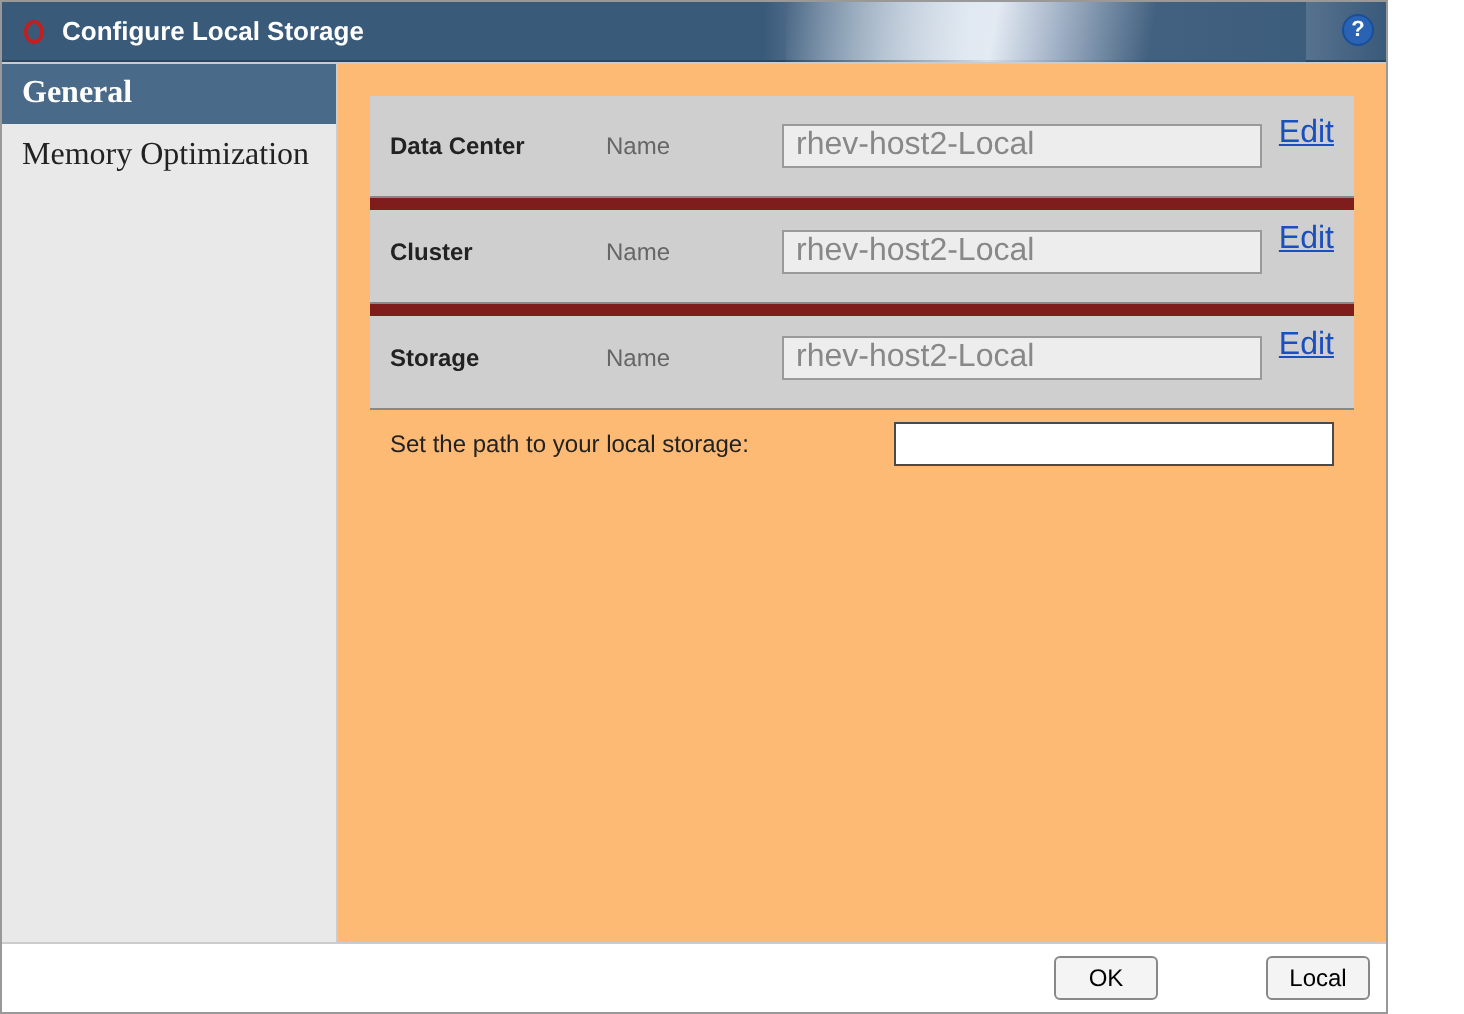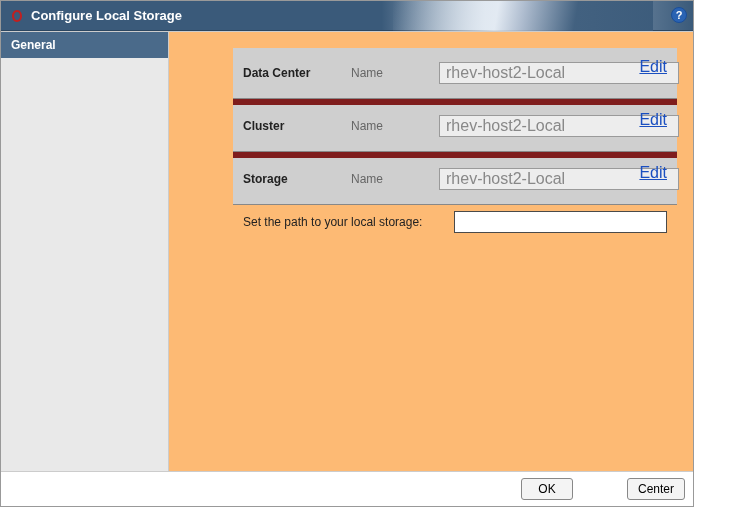--- a/index.html
+++ b/index.html
@@ -62,36 +62,36 @@
     min-height: 0;
   }
   .sidebar {
     width: 168px;
     background: #e9e9e9;
     border-right: 1px solid #ccc;
     padding-top: 0;
   }
   .sidebar .item {
     padding: 6px 10px;
-    font-size: 12px;
+    font-size: 16px;
     color: #222;
     cursor: pointer;
     border-bottom: 1px solid #e9e9e9;
+    font-family: Liberation Serif, serif;
   }
   .sidebar .item.selected {
     background: #4a6a8a;
     color: #fff;
     font-weight: bold;
   }
   .main {
     flex: 1;
     position: relative;
     padding: 16px;
     overflow: hidden;
-    margin-left: 48px;
   }
   .group {
     background: #cfcfcf;
     padding: 10px 10px 14px 10px;
     display: grid;
     grid-template-columns: 100px 80px 1fr 40px;
     column-gap: 8px;
     align-items: center;
     border-bottom: 1px solid #888;
     position: relative;
@@ -174,20 +174,23 @@
     <div class="swoosh"></div>
     <div class="help">?</div>
   </div>
 
   <div class="body">
 
     <div class="sidebar">
       <div class="item selected">
         <span>General</span>
       </div>
+      <div class="item">
+        <span>Memory Optimization</span>
+      </div>
     </div>
 
     <div class="main">
       <div class="group-wrap">
 
         <div class="group">
           <span class="glabel-strong">Data Center</span>
           <span class="glabel">Name</span>
           <input type="text" class="ro" readonly="" value="rhev-host2-Local" style="">
           <a class="edit">Edit</a>
@@ -213,16 +216,16 @@
         <span class="plabel">Set the path to your local storage:</span>
         <span class="spacer"></span>
         <input type="text" value="" style="">
       </div>
     </div>
 
   </div>
 
   <div class="footer">
     <button>OK</button>
-    <button>Center</button>
+    <button>Local</button>
   </div>
 
 </div>
 
 </body></html>

